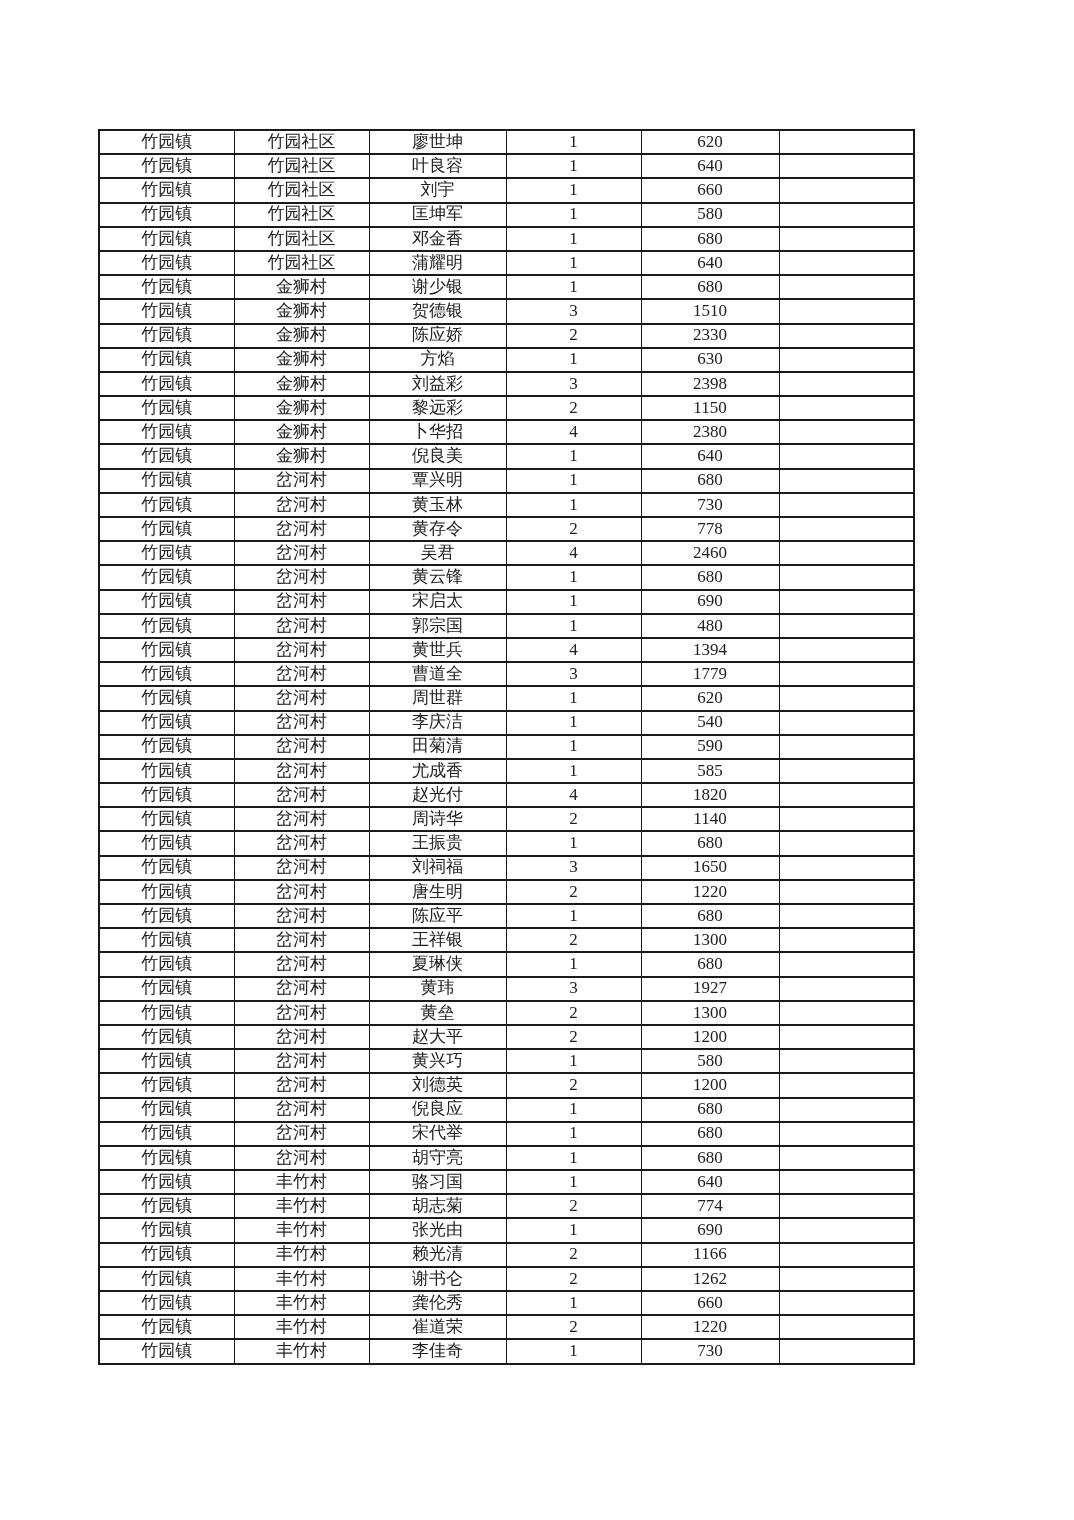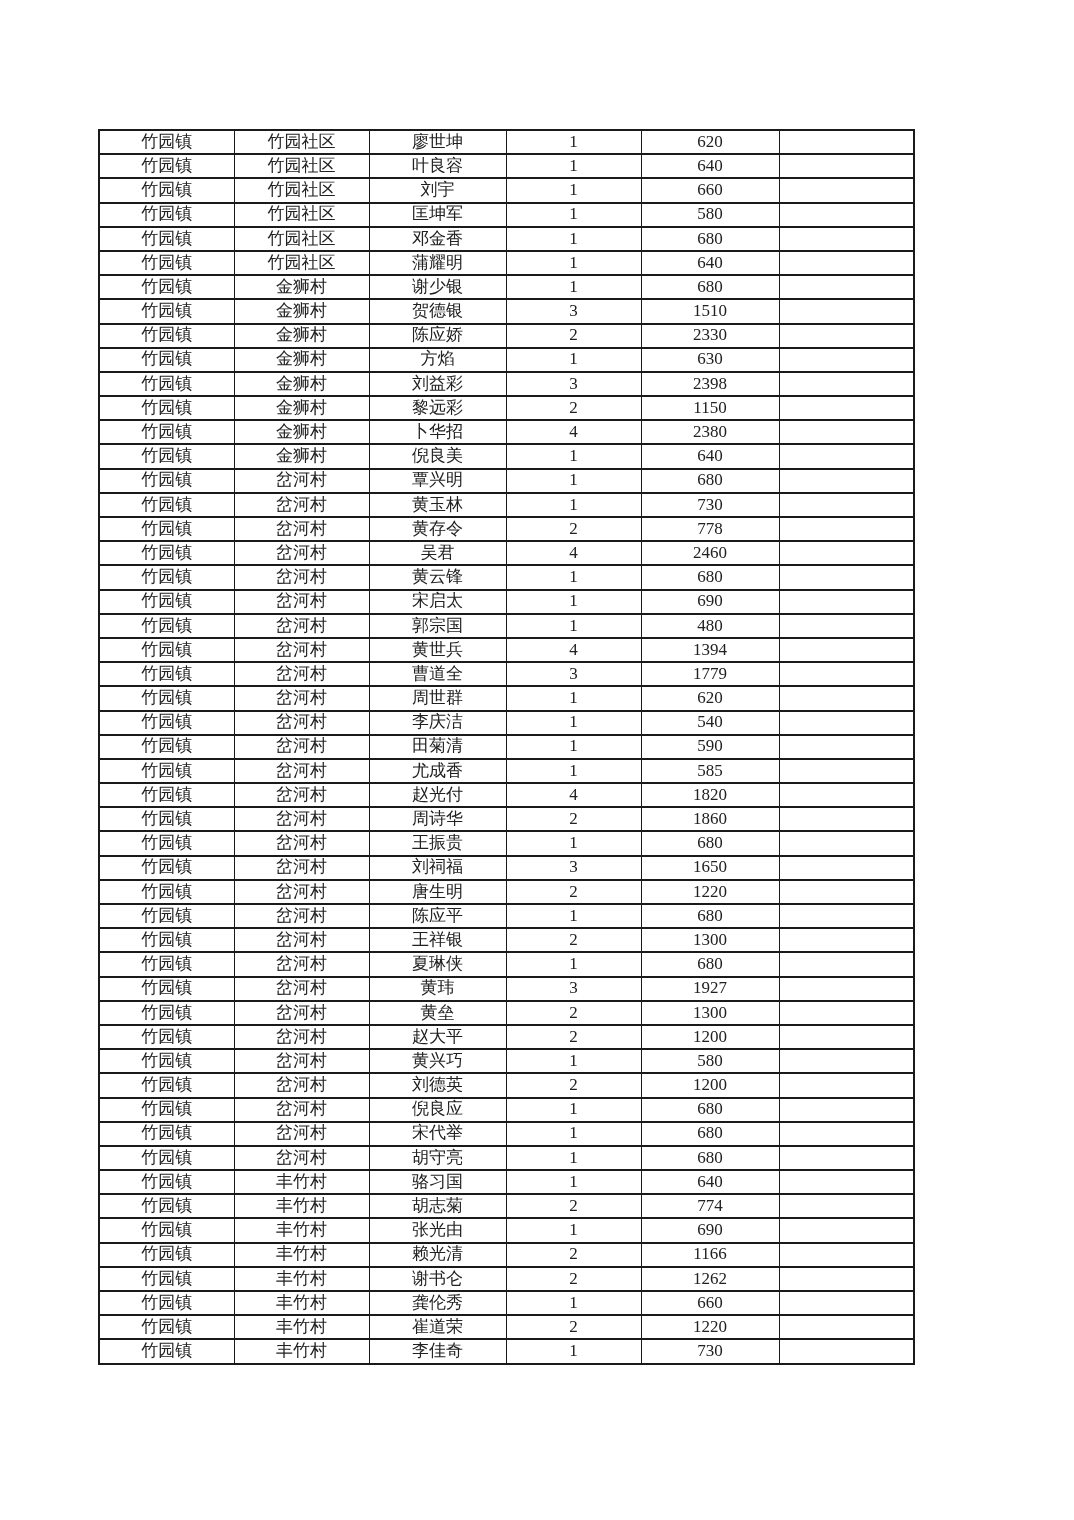--- a/index.html
+++ b/index.html
@@ -278,21 +278,21 @@
           <td>赵光付</td>
           <td>4</td>
           <td>1820</td>
           <td></td>
         </tr>
         <tr>
           <td>竹园镇</td>
           <td>岔河村</td>
           <td>周诗华</td>
           <td>2</td>
-          <td>1860</td>
+          <td>1140</td>
           <td></td>
         </tr>
         <tr>
           <td>竹园镇</td>
           <td>岔河村</td>
           <td>王振贵</td>
           <td>1</td>
           <td>680</td>
           <td></td>
         </tr>

